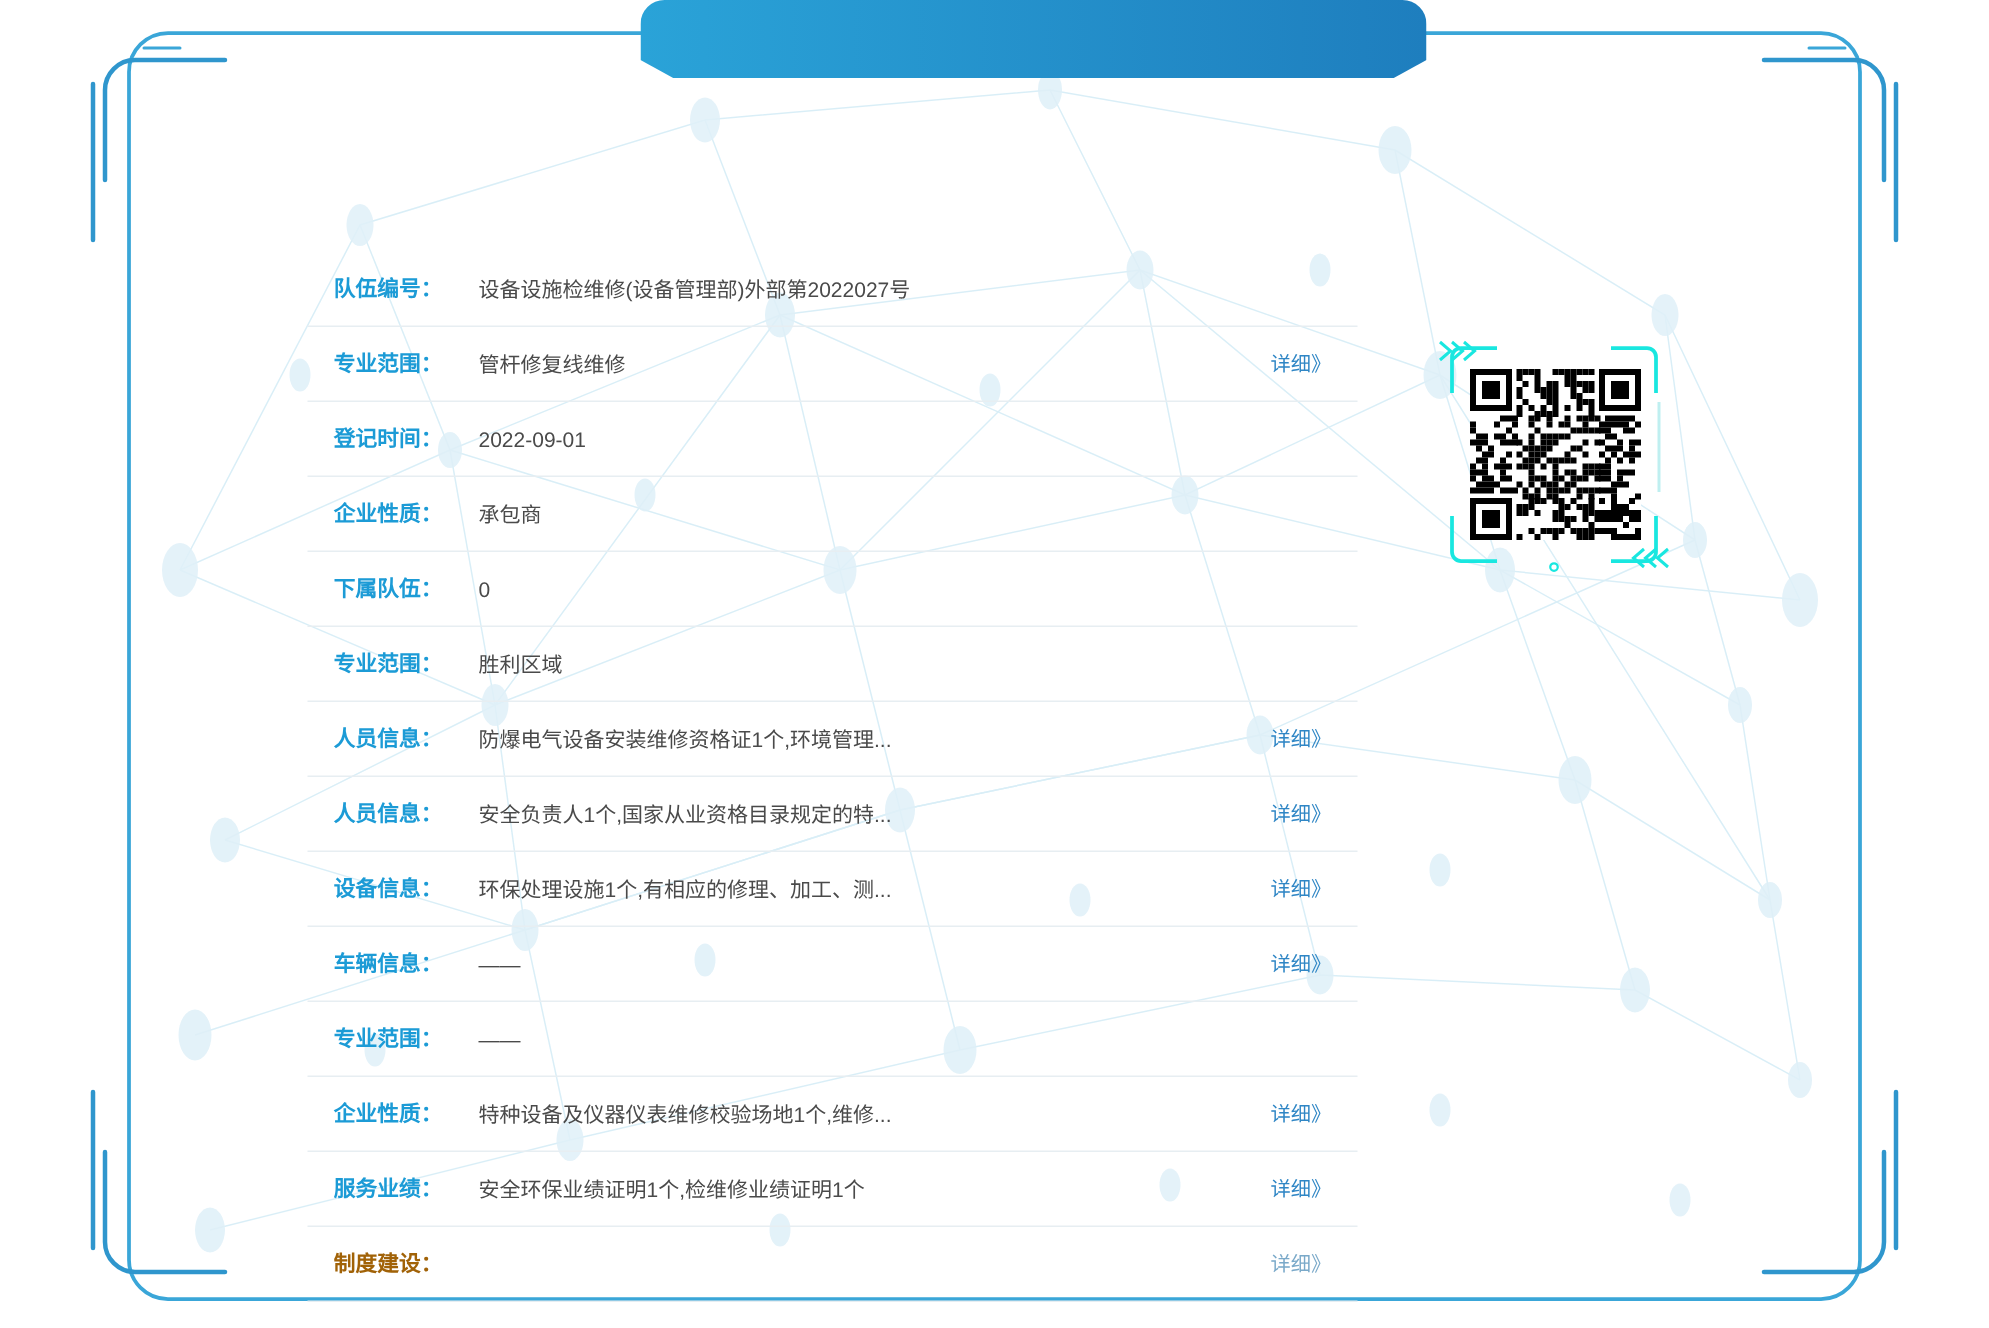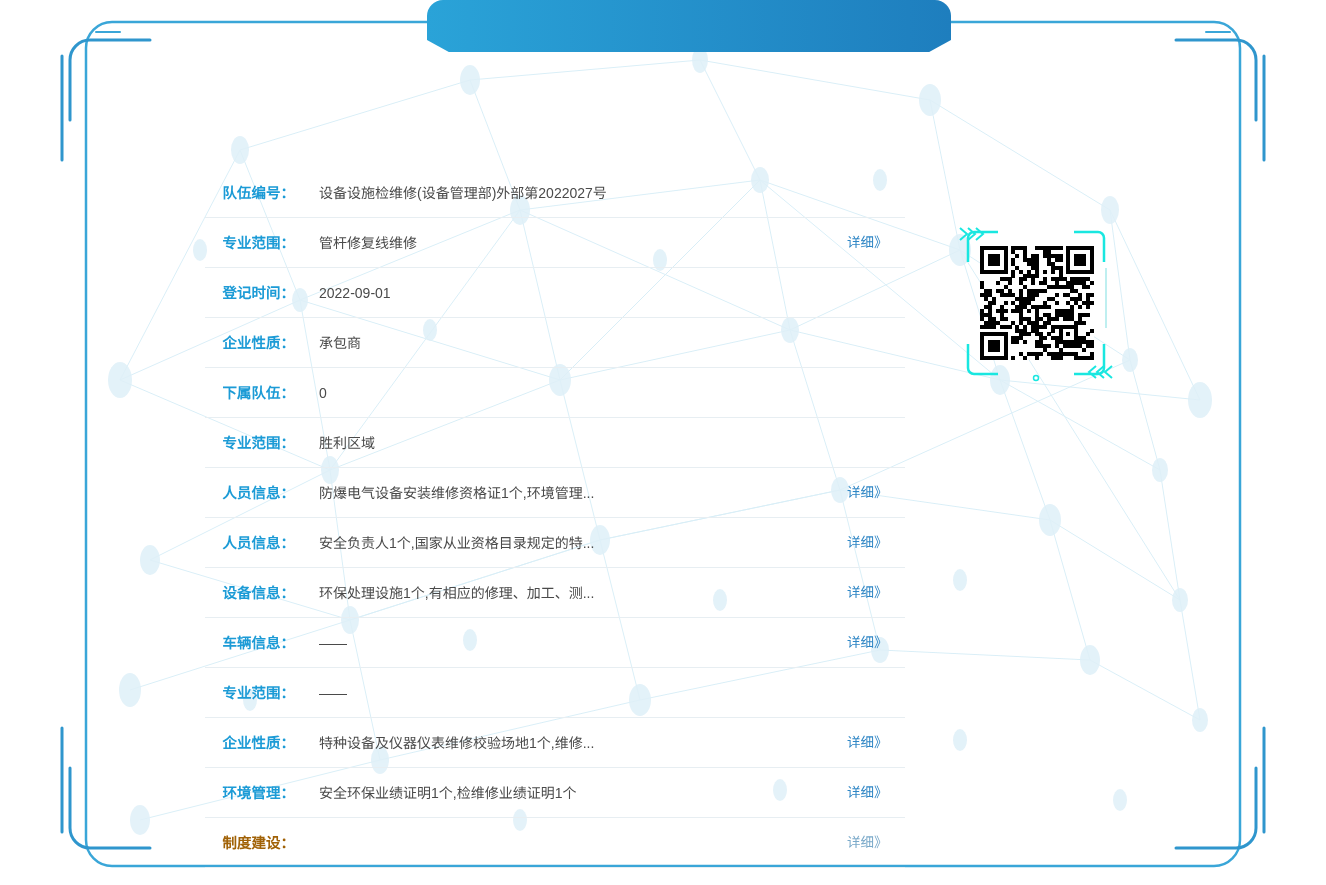--- a/index.html
+++ b/index.html
@@ -317,21 +317,21 @@
       <div class="row-value">——</div>
       <div class="row-sep"></div>
     </div>
     <div class="info-row">
       <div class="row-label">企业性质：</div>
       <div class="row-value">特种设备及仪器仪表维修校验场地1个,维修...</div>
       <div class="row-detail">详细》</div>
       <div class="row-sep"></div>
     </div>
     <div class="info-row">
-      <div class="row-label">环境管理：</div>
+      <div class="row-label">服务业绩：</div>
       <div class="row-value">安全环保业绩证明1个,检维修业绩证明1个</div>
       <div class="row-detail">详细》</div>
       <div class="row-sep"></div>
     </div>
     <div class="info-row dim">
       <div class="row-label">制度建设：</div>
       <div class="row-detail">详细》</div>
       <div class="row-sep"></div>
     </div>
   </div>

